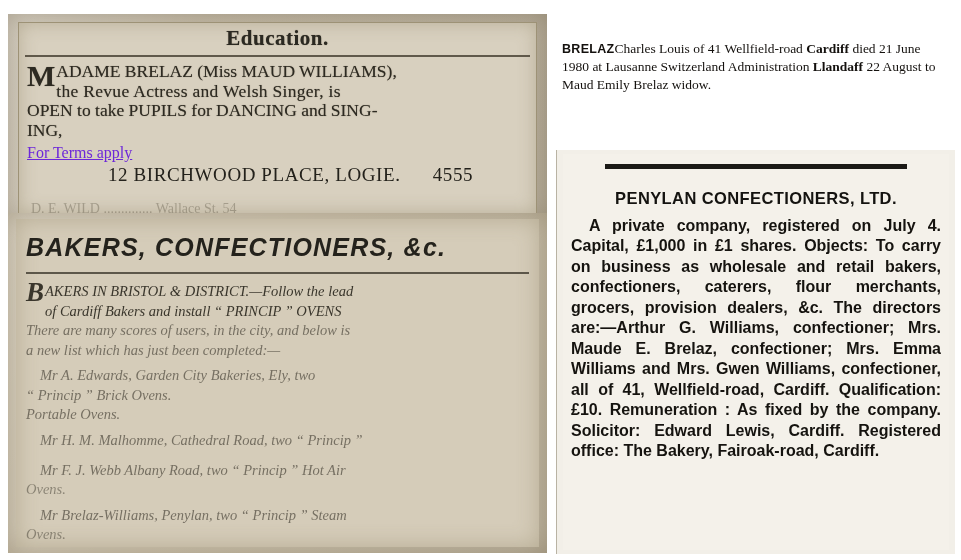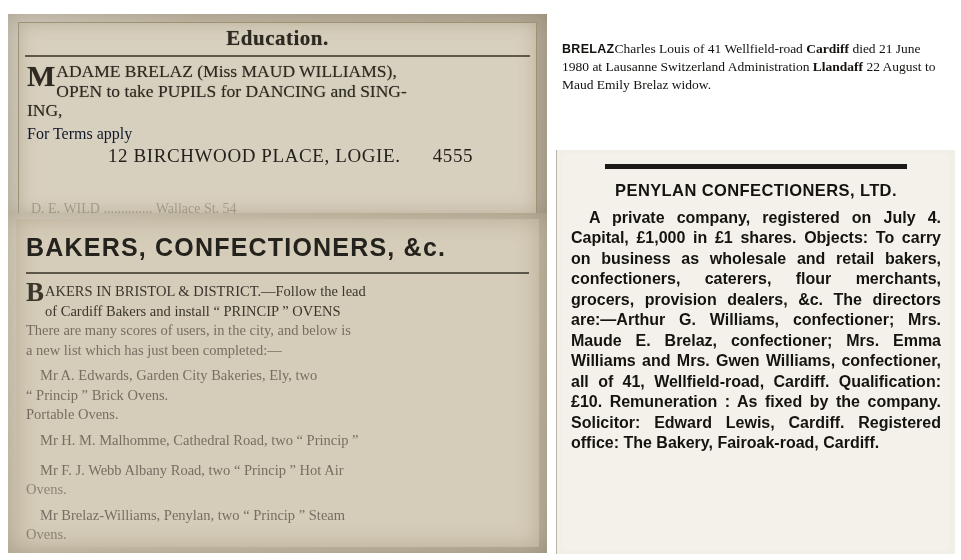--- a/index.html
+++ b/index.html
@@ -77,21 +77,22 @@
     line-height: 25px;
     font-weight: bold;
     padding-right: 1px;
     margin-top: 1px;
   }
   .edu-line { white-space: nowrap; }
   .edu-line.spread { letter-spacing: 0.3px; }
   .edu-terms {
     font-size: 16px;
     padding: 4px 8px 0 8px;
-    color: #0f172a;
+    color: #6d28d9;
+    text-decoration: underline;
   }
   .edu-address {
     font-family: "Liberation Serif", serif;
     font-size: 19px;
     letter-spacing: 0.6px;
     padding: 2px 8px 0 34px;
     color: #23211b;
     white-space: nowrap;
     text-align: center;
   }
@@ -116,20 +117,21 @@
     background: #ccc2ad;
     background-image:
       linear-gradient(120deg, rgba(255,255,255,0.30) 0%, rgba(255,255,255,0.05) 45%, rgba(0,0,0,0.08) 100%);
     box-shadow: inset 0 0 30px rgba(95,80,48,0.38);
   }
   #clip-bakers .inner {
     position: absolute;
     left: 8px; top: 6px; right: 8px; bottom: 6px;
     background: #d5ccb9;
     box-shadow: inset 0 0 22px rgba(110,95,60,0.30);
+    font-style: italic;
   }
   .bak-title {
     font-family: "Liberation Sans", sans-serif;
     font-weight: bold;
     font-size: 25px;
     letter-spacing: 1.2px;
     color: #24221c;
     padding: 14px 0 0 10px;
     white-space: nowrap;
   }
@@ -206,21 +208,21 @@
     color: #141310;
     margin-top: 10px;
   }
   .nc-sub {
     text-align: center;
     font-family: "Liberation Sans", sans-serif;
     font-weight: bold;
     font-size: 16.5px;
     letter-spacing: 0.4px;
     color: #141310;
-    margin-top: 12px;
+    margin-top: 20px;
   }
   .nc-body {
     font-family: "Liberation Sans", sans-serif;
     font-weight: bold;
     font-size: 16px;
     line-height: 1.28;
     color: #15130f;
     text-align: justify;
     padding: 8px 8px 0 8px;
     text-indent: 18px;
@@ -230,20 +232,21 @@
 <body>
 
 <div class="page">
 
   <div class="clip" id="clip-education">
     <div class="inner">
       <div class="edu-title">Education.</div>
       <div class="rule"></div>
       <div class="edu-body">
         <div class="edu-line"><span class="dropcap">M</span><span>ADAME BRELAZ (Miss MAUD WILLIAMS),</span></div>
+        <div class="edu-line spread">the  Revue  Actress  and  Welsh  Singer,  is</div>
         <div class="edu-line">OPEN to take PUPILS for DANCING and SING-</div>
         <div class="edu-line">ING,</div>
       </div>
       <div class="edu-terms">For Terms apply</div>
       <div class="edu-address">
         <span>12 BIRCHWOOD PLACE, LOGIE.</span>
         &nbsp;&nbsp;&nbsp;&nbsp;
         <span>4555</span>
       </div>
 

